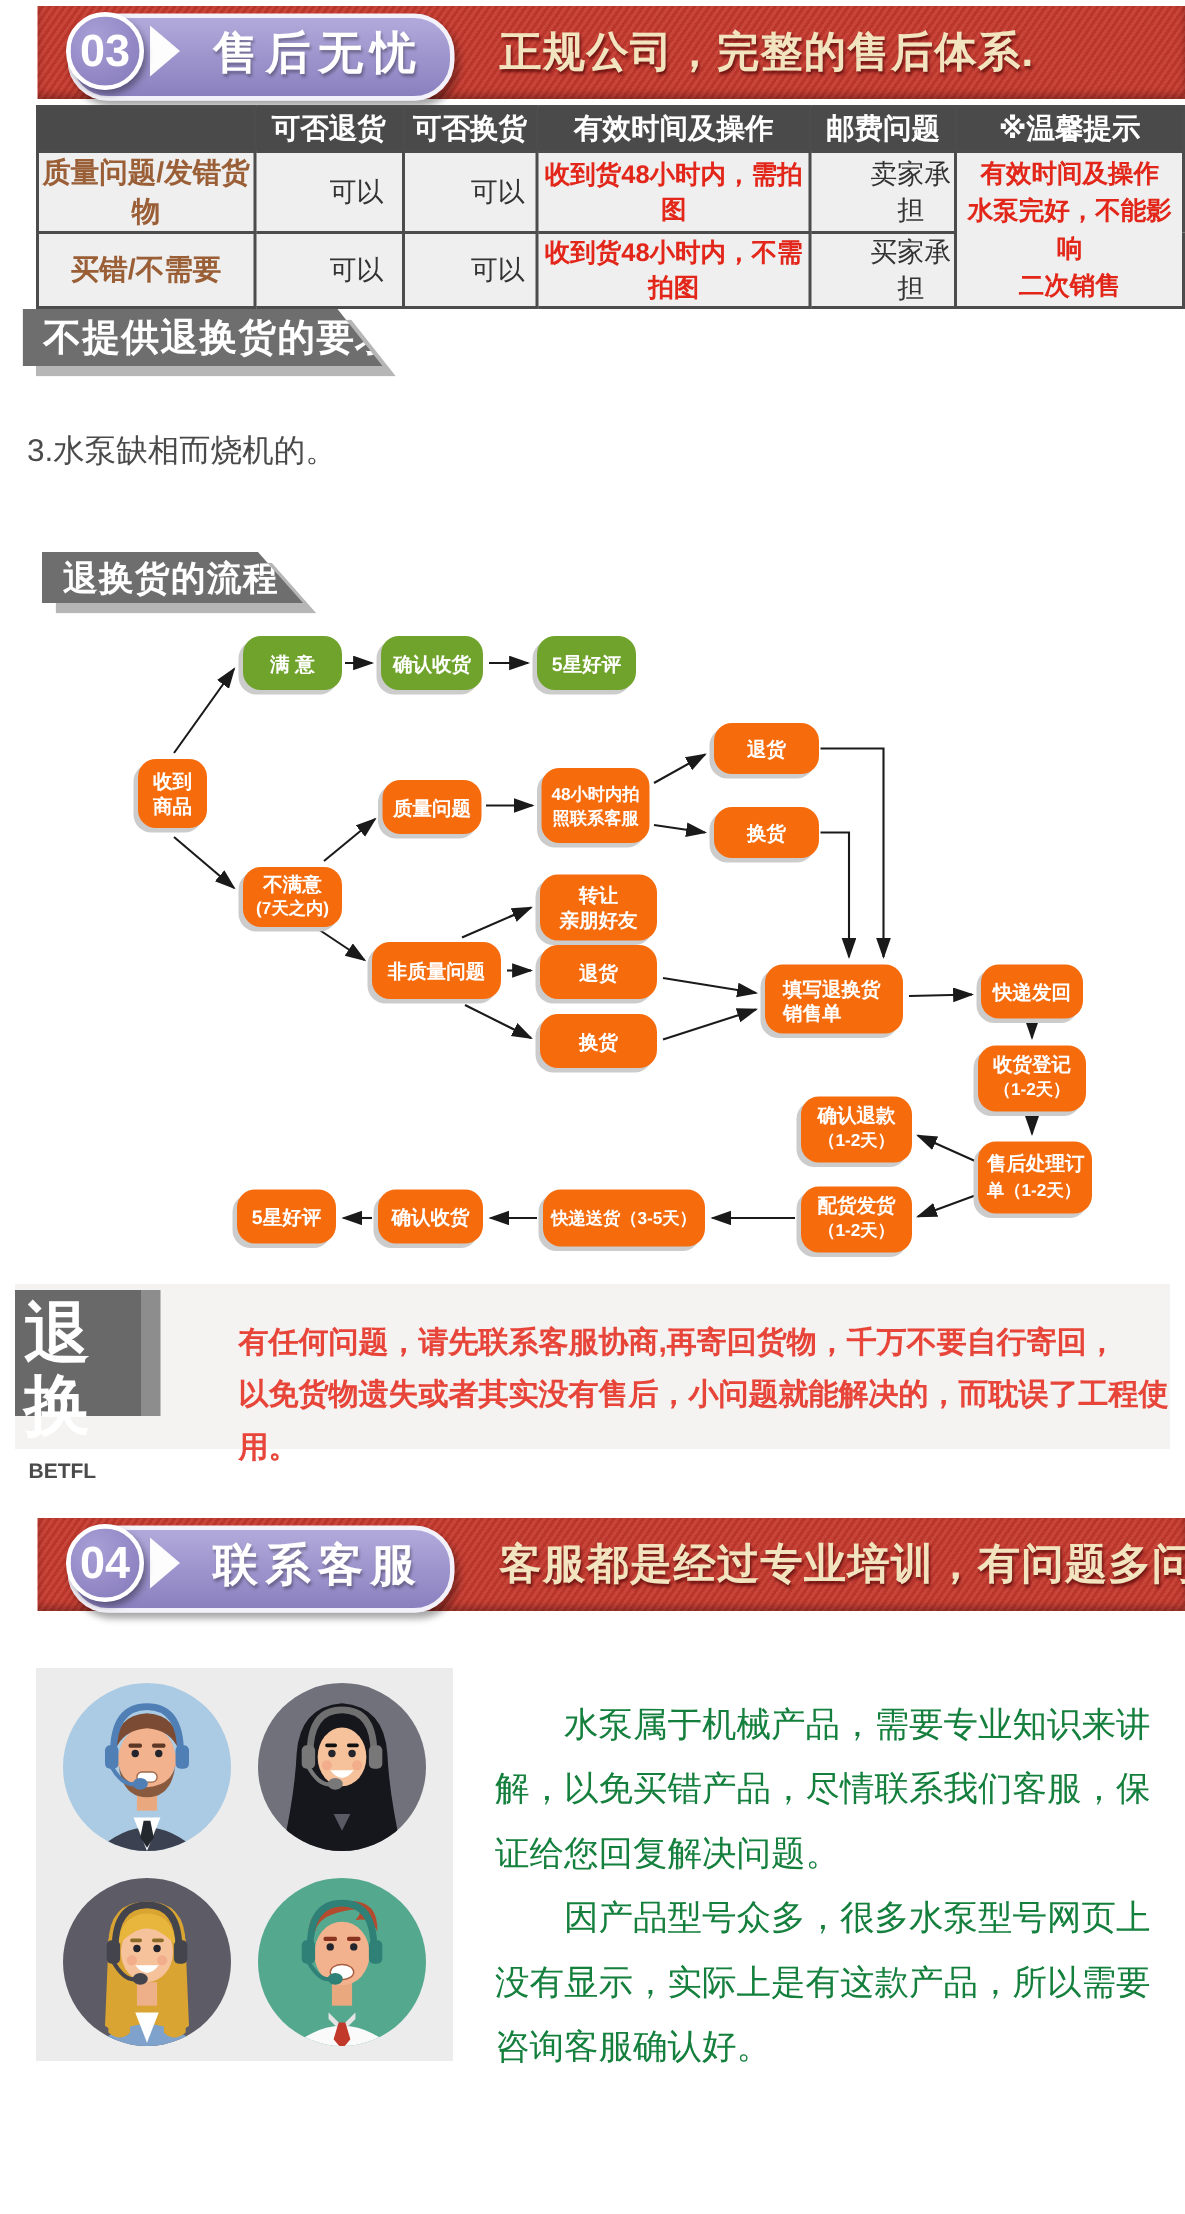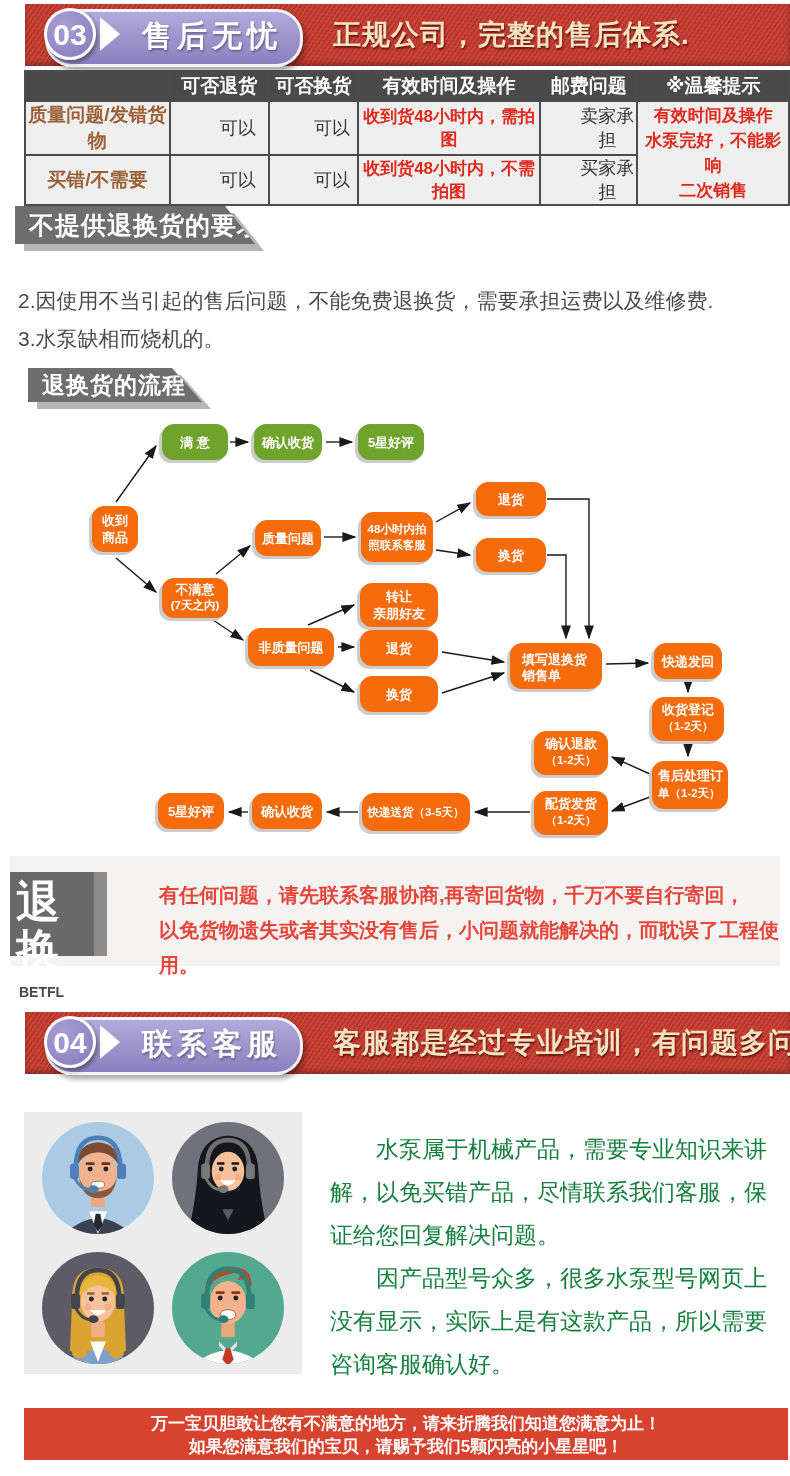--- a/index.html
+++ b/index.html
@@ -54,21 +54,21 @@
     font-family:"Liberation Sans","DejaVu Sans",sans-serif; }
   .ntext.sm { font-size:11.5px; }
   .ntext.left { text-anchor:start; }
   .nsh { fill:#cccccc; }
   .orange { fill:#f66b0c; }
   .green { fill:#6fa32b; }
   .fline { stroke:#1a1a1a; stroke-width:1.4; fill:none; }
 
   
   .notice { position:absolute; left:10px; top:856px; width:770px; height:110px; background:#f4f3f1; }
-  .notice-left { position:absolute; left:0; top:16px; width:97px; height:84px;
+  .notice-left { position:absolute; left:0; top:4px; width:97px; height:84px;
     background:linear-gradient(90deg,#696969 0 84px,#8d8d8d 84px 97px); color:#fff; }
   .notice-big { font-size:44px; font-weight:bold; letter-spacing:3px; padding:6px 0 0 6px; line-height:48px; }
   .notice-row { padding-left:6px; margin-top:4px; font-size:18px; white-space:nowrap; }
   .notice-brand { display:inline-block; background:#fff; color:#4a4a4a; font-size:14px; font-weight:bold; padding:1px 3px; }
   .notice-small { color:#fff; font-size:19px; }
   .notice-text { position:absolute; left:97px; top:0; width:673px; height:110px;
     padding:22px 0 0 52px; color:#e8453a; font-size:20px; font-weight:bold; line-height:35px; }
 
   
   .avatar-panel { position:absolute; left:24px; top:1112px; width:278px; height:262px; background:#ececec;
@@ -134,21 +134,20 @@
     </tr>
   </tbody>
     </table>
 
   <div class="ribbon-wrap" style="left:15px; top:206px; width:240px; height:38px;">
     <div class="ribbon-sh"></div>
     <div class="ribbon" style="font-size:25px; line-height:38px;">不提供退换货的要求</div>
   </div>
 
   <ul class="req-list">
-    <li>2.因使用不当引起的售后问题，不能免费退换货，需要承担运费以及维修费.</li>
     <li>3.水泵缺相而烧机的。</li>
   </ul>
 
   <div class="ribbon-wrap" style="left:28px; top:368px; width:174px; height:34px;">
     <div class="ribbon-sh"></div>
     <div class="ribbon" style="font-size:23px; line-height:34px;">退换货的流程</div>
   </div>
 
   <svg id="flow-svg" width="732" height="445" viewBox="0 0 732 445">
     <defs>
@@ -439,18 +438,14 @@
         <ellipse cx="46" cy="60" rx="4.5" ry="3.5" fill="#2f8076"></ellipse>
       </g>
     </svg>
   </div>
 
   <div class="contact-text">
     <p>水泵属于机械产品，需要专业知识来讲解，以免买错产品，尽情联系我们客服，保证给您回复解决问题。</p>
     <p>因产品型号众多，很多水泵型号网页上没有显示，实际上是有这款产品，所以需要咨询客服确认好。</p>
   </div>
 
-  <div class="footer-banner">
-    <div>万一宝贝胆敢让您有不满意的地方，请来折腾我们知道您满意为止！</div>
-    <div>如果您满意我们的宝贝，请赐予我们5颗闪亮的小星星吧！</div>
-  </div>
 
 </div>
 
 </body></html>

